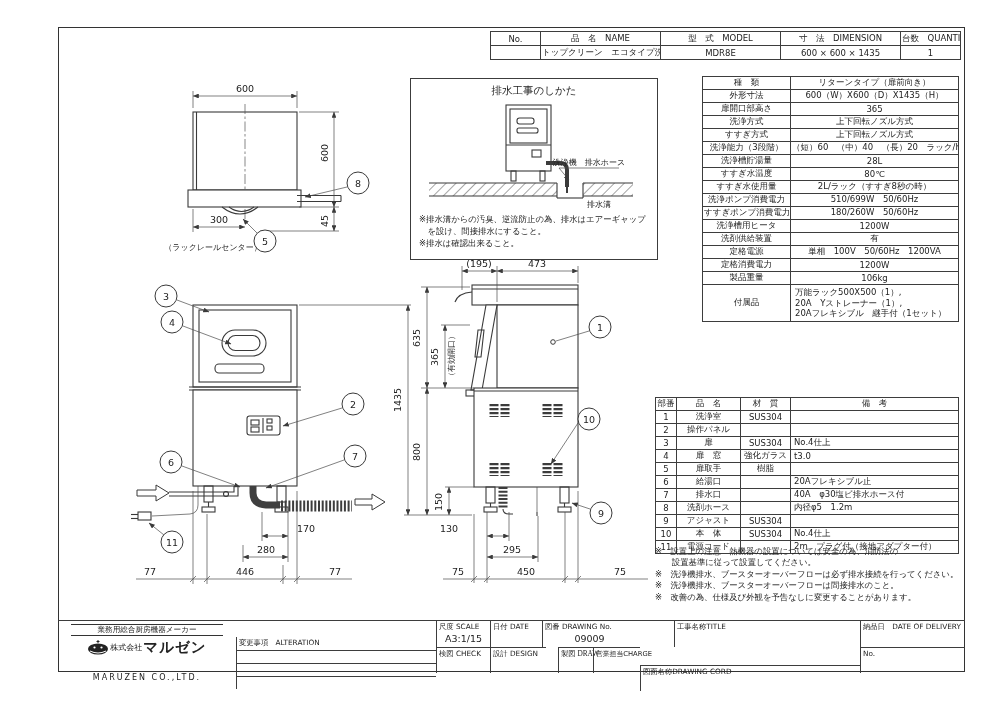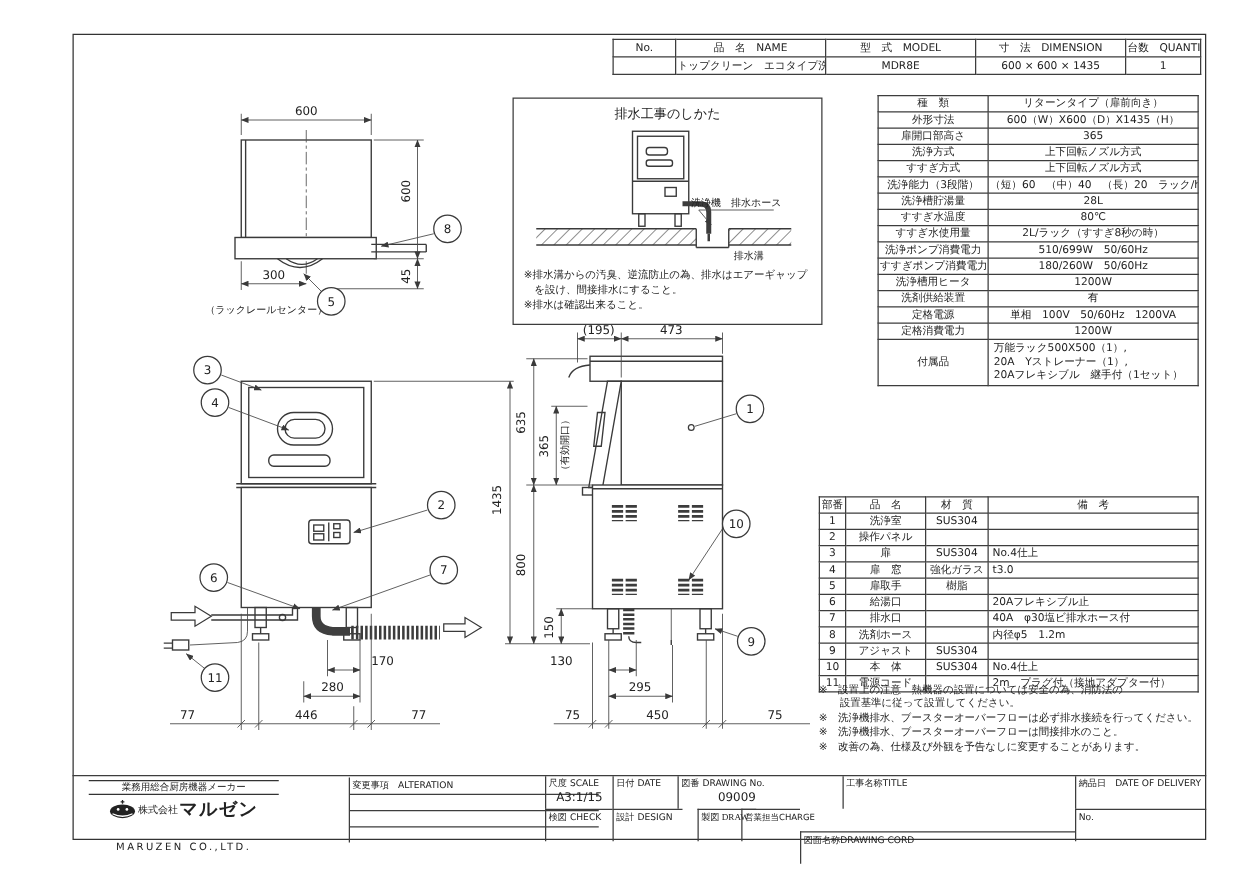--- a/index.html
+++ b/index.html
@@ -395,20 +395,24 @@
         </tr>
     <tr>
           <td class="sl">定格電源</td>
           <td>単相　100V　50/60Hz　1200VA</td>
         </tr>
     <tr>
           <td class="sl">定格消費電力</td>
           <td>1200W</td>
         </tr>
     <tr>
+          <td class="sl">製品重量</td>
+          <td>106kg</td>
+        </tr>
+    <tr>
           <td class="sl">付属品</td>
           <td class="acc">万能ラック500X500（1）,
 20A　Yストレーナー（1）,
 20Aフレキシブル　継手付（1セット）</td>
         </tr>
   </tbody>
     </table>
 
   <table class="parts">
     <colgroup>
@@ -511,21 +515,21 @@
           <ellipse cx="11" cy="9" rx="10" ry="5.5" fill="#222"></ellipse>
           <circle cx="7.5" cy="7.5" r="1.1" fill="#fff"></circle>
           <circle cx="14.5" cy="7.5" r="1.1" fill="#fff"></circle>
           <path d="M3,11 q8,4 16,0" stroke="#fff" stroke-width="1" fill="none"></path>
         </svg>
         <span class="kabu">株式会社</span>
         <span class="maru">マルゼン</span>
       </div>
       <div class="engname">MARUZEN CO.,LTD.</div>
     </div>
-    <div class="cell" style="left:178px;top:1px;width:200px;height:52px;margin-left:43px;">
+    <div class="cell" style="left:178px;top:16px;width:200px;height:52px;">
       <div class="lbl">変更事項　ALTERATION</div>
       <div class="altline" style="top:13px;"></div>
       <div class="altline" style="top:26px;"></div>
       <div class="altline" style="top:39px;"></div>
     </div>
     <div class="cell" style="left:378px;top:0;width:54px;height:26px;">
       <div class="lbl">尺度 SCALE</div>
       <div class="val">A3:1/15</div>
     </div>
     <div class="cell rowdiv" style="left:378px;top:26px;width:54px;height:26px;">

